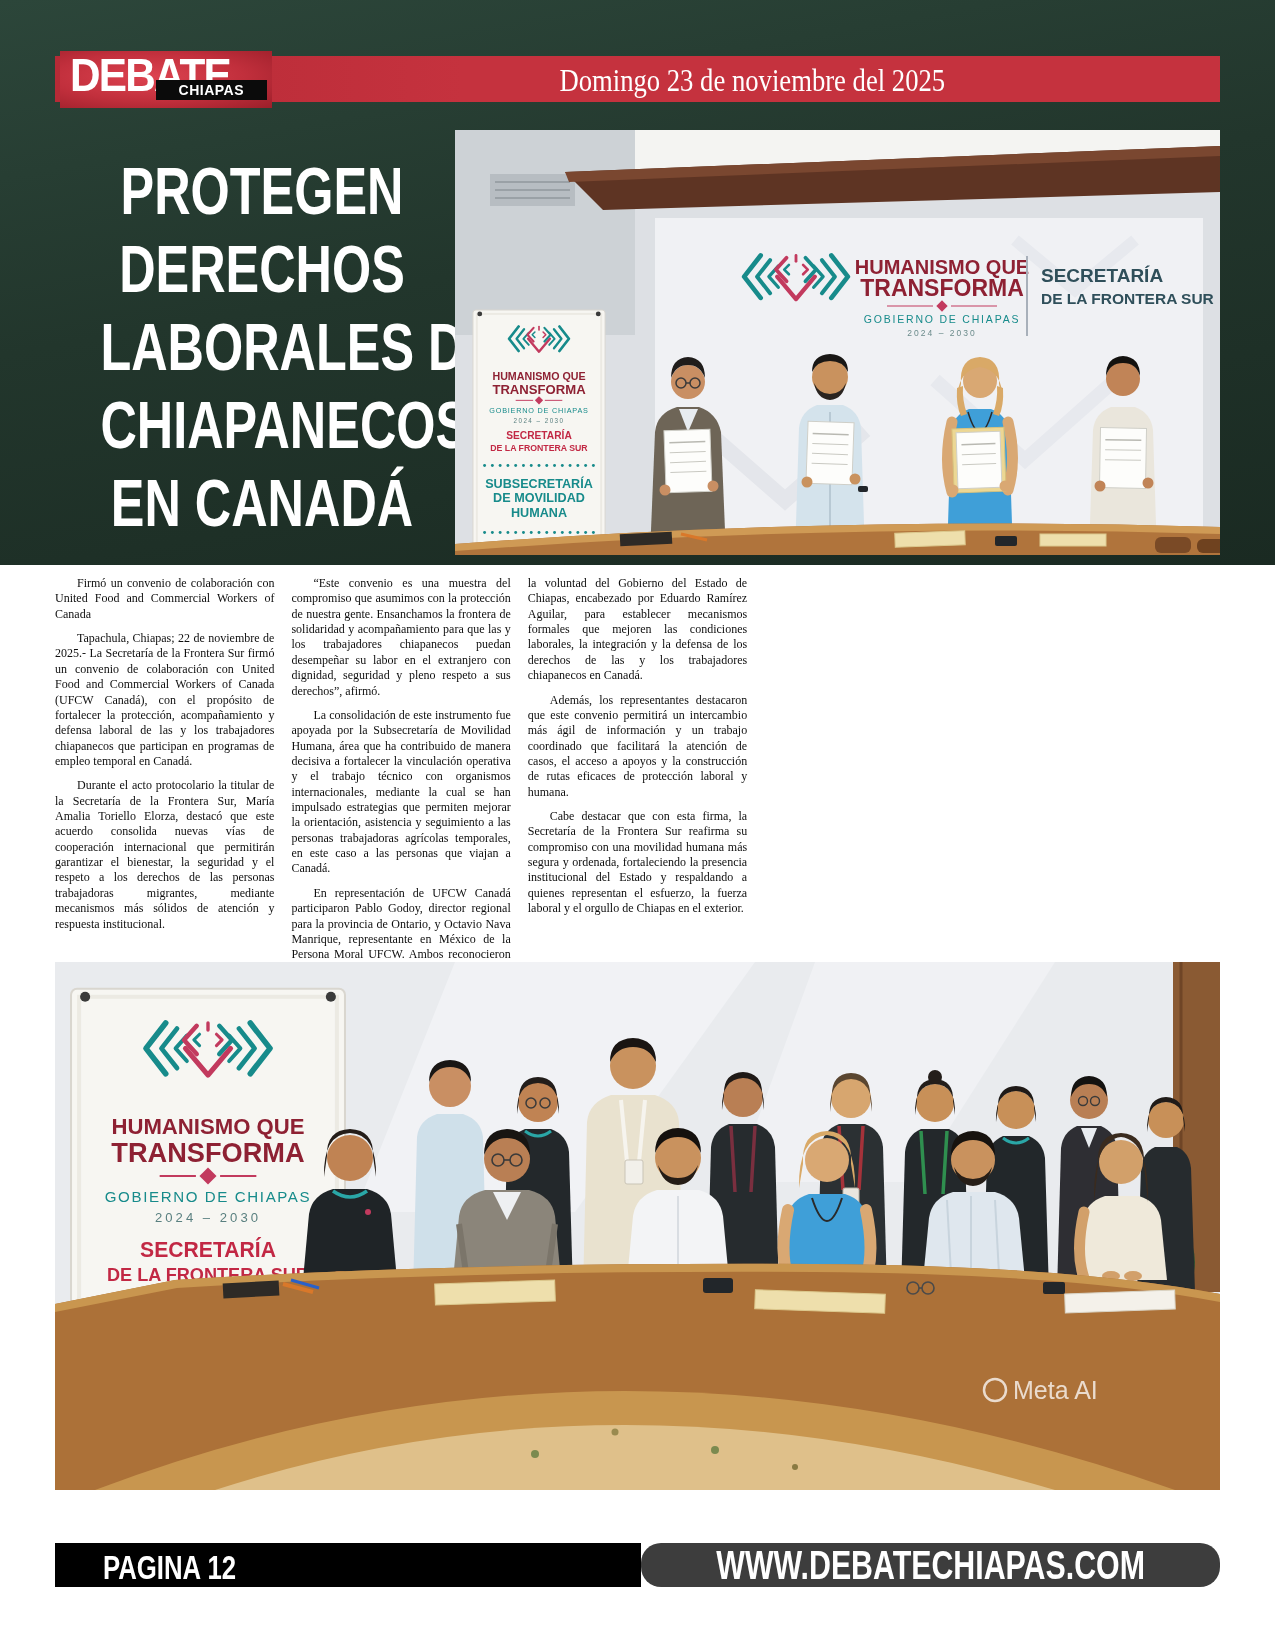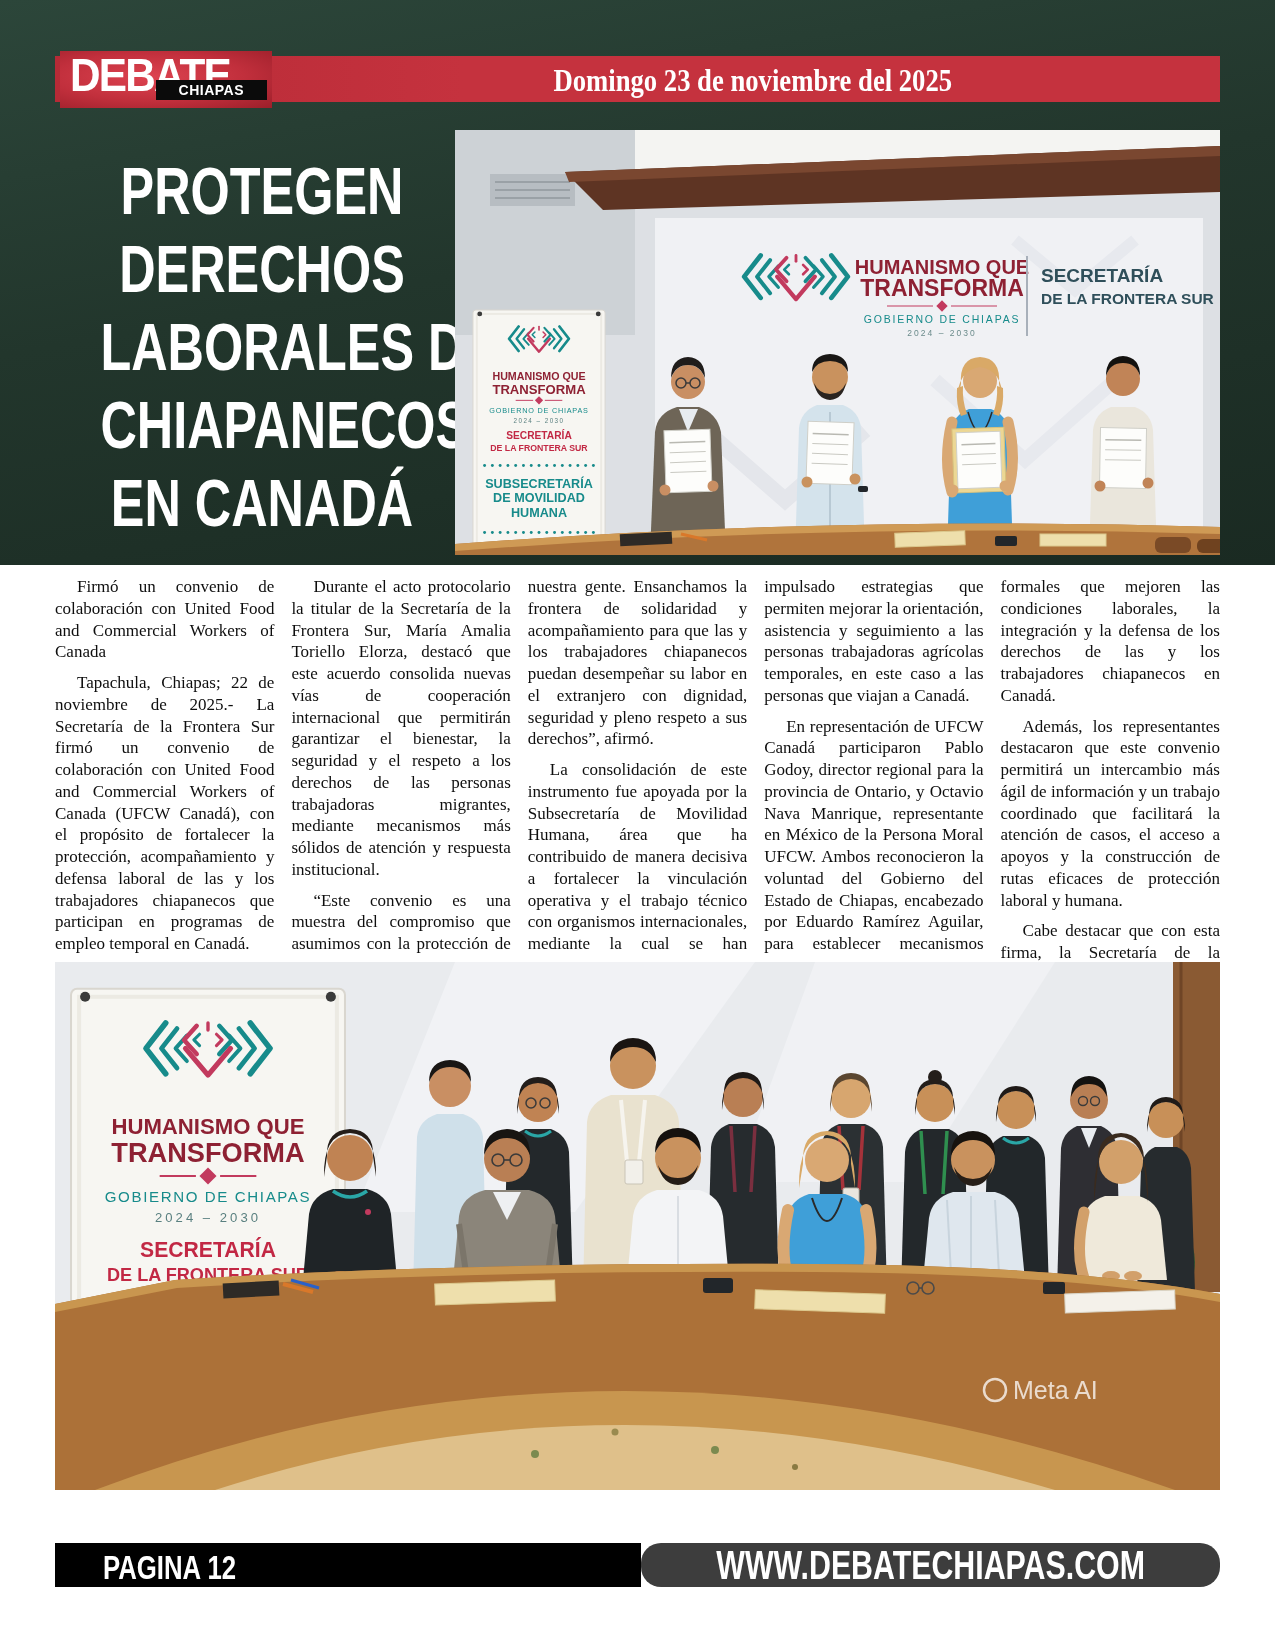--- a/index.html
+++ b/index.html
@@ -26,42 +26,42 @@
     font-size:47px; font-weight:bold; color:#ffffff; letter-spacing:-2px;
     transform:scaleX(0.9); transform-origin:left center; line-height:1;
   }
   .logo-badge {
     position:absolute; right:5px; bottom:8px; background:#0b0b0b; color:#ffffff;
     font-size:14px; font-weight:bold; letter-spacing:0.5px; padding:2px 23px;
   }
   .date-text {
     position:absolute; left:230px; right:0; top:0; height:50px;
     display:flex; align-items:center; justify-content:center;
-    color:#ffffff; font-family:"Liberation Serif", serif; font-weight:bold;
+    color:#ffffff; font-family:"Liberation Serif", serif; font-weight:normal;
     font-size:31px; white-space:nowrap;
   }
   .date-text span { display:inline-block; transform:scaleX(0.86); }
   .headline {
     position:absolute; top:152px; left:60px; width:404px; text-align:center; color:#ffffff;
   }
   .headline .hl {
     font-weight:bold; font-size:63px; line-height:78px; white-space:nowrap;
     transform:scale(0.8,1.06); transform-origin:center center;
   }
   
   .photo-top { position:absolute; left:455px; top:130px; width:765px; height:425px; }
   .photo-bottom { position:absolute; left:55px; top:962px; width:1165px; height:528px;text-align:center; }
   .photo-top svg, .photo-bottom svg { display:block; width:100%; height:100%; }
   svg text { font-family:"Liberation Sans", sans-serif; }
   
   .article {
     position:absolute; top:576px; left:55px; width:1165px; height:390px;
     column-count:5; column-gap:17px; column-fill:auto;
     text-align:justify; font-family:"Liberation Serif", serif;
-    font-size:17px; line-height:1.28; color:#0e0e0e; overflow:hidden;
+    font-size:12px; line-height:1.28; color:#0e0e0e; overflow:hidden;
     hyphens:auto; -webkit-hyphens:auto;
   }
   .article p { margin:0 0 9px 0; text-indent:22px; }
   
   .footer { position:absolute; left:55px; top:1543px; width:1165px; height:44px; display:flex; }
   .footer-left { width:625px; background:#000000; color:#ffffff; display:flex; align-items:flex-end; }
   .page-label {
     font-size:33px; font-weight:bold; margin-left:48px; white-space:nowrap;
     transform:scaleX(0.78); transform-origin:left center;
   }

